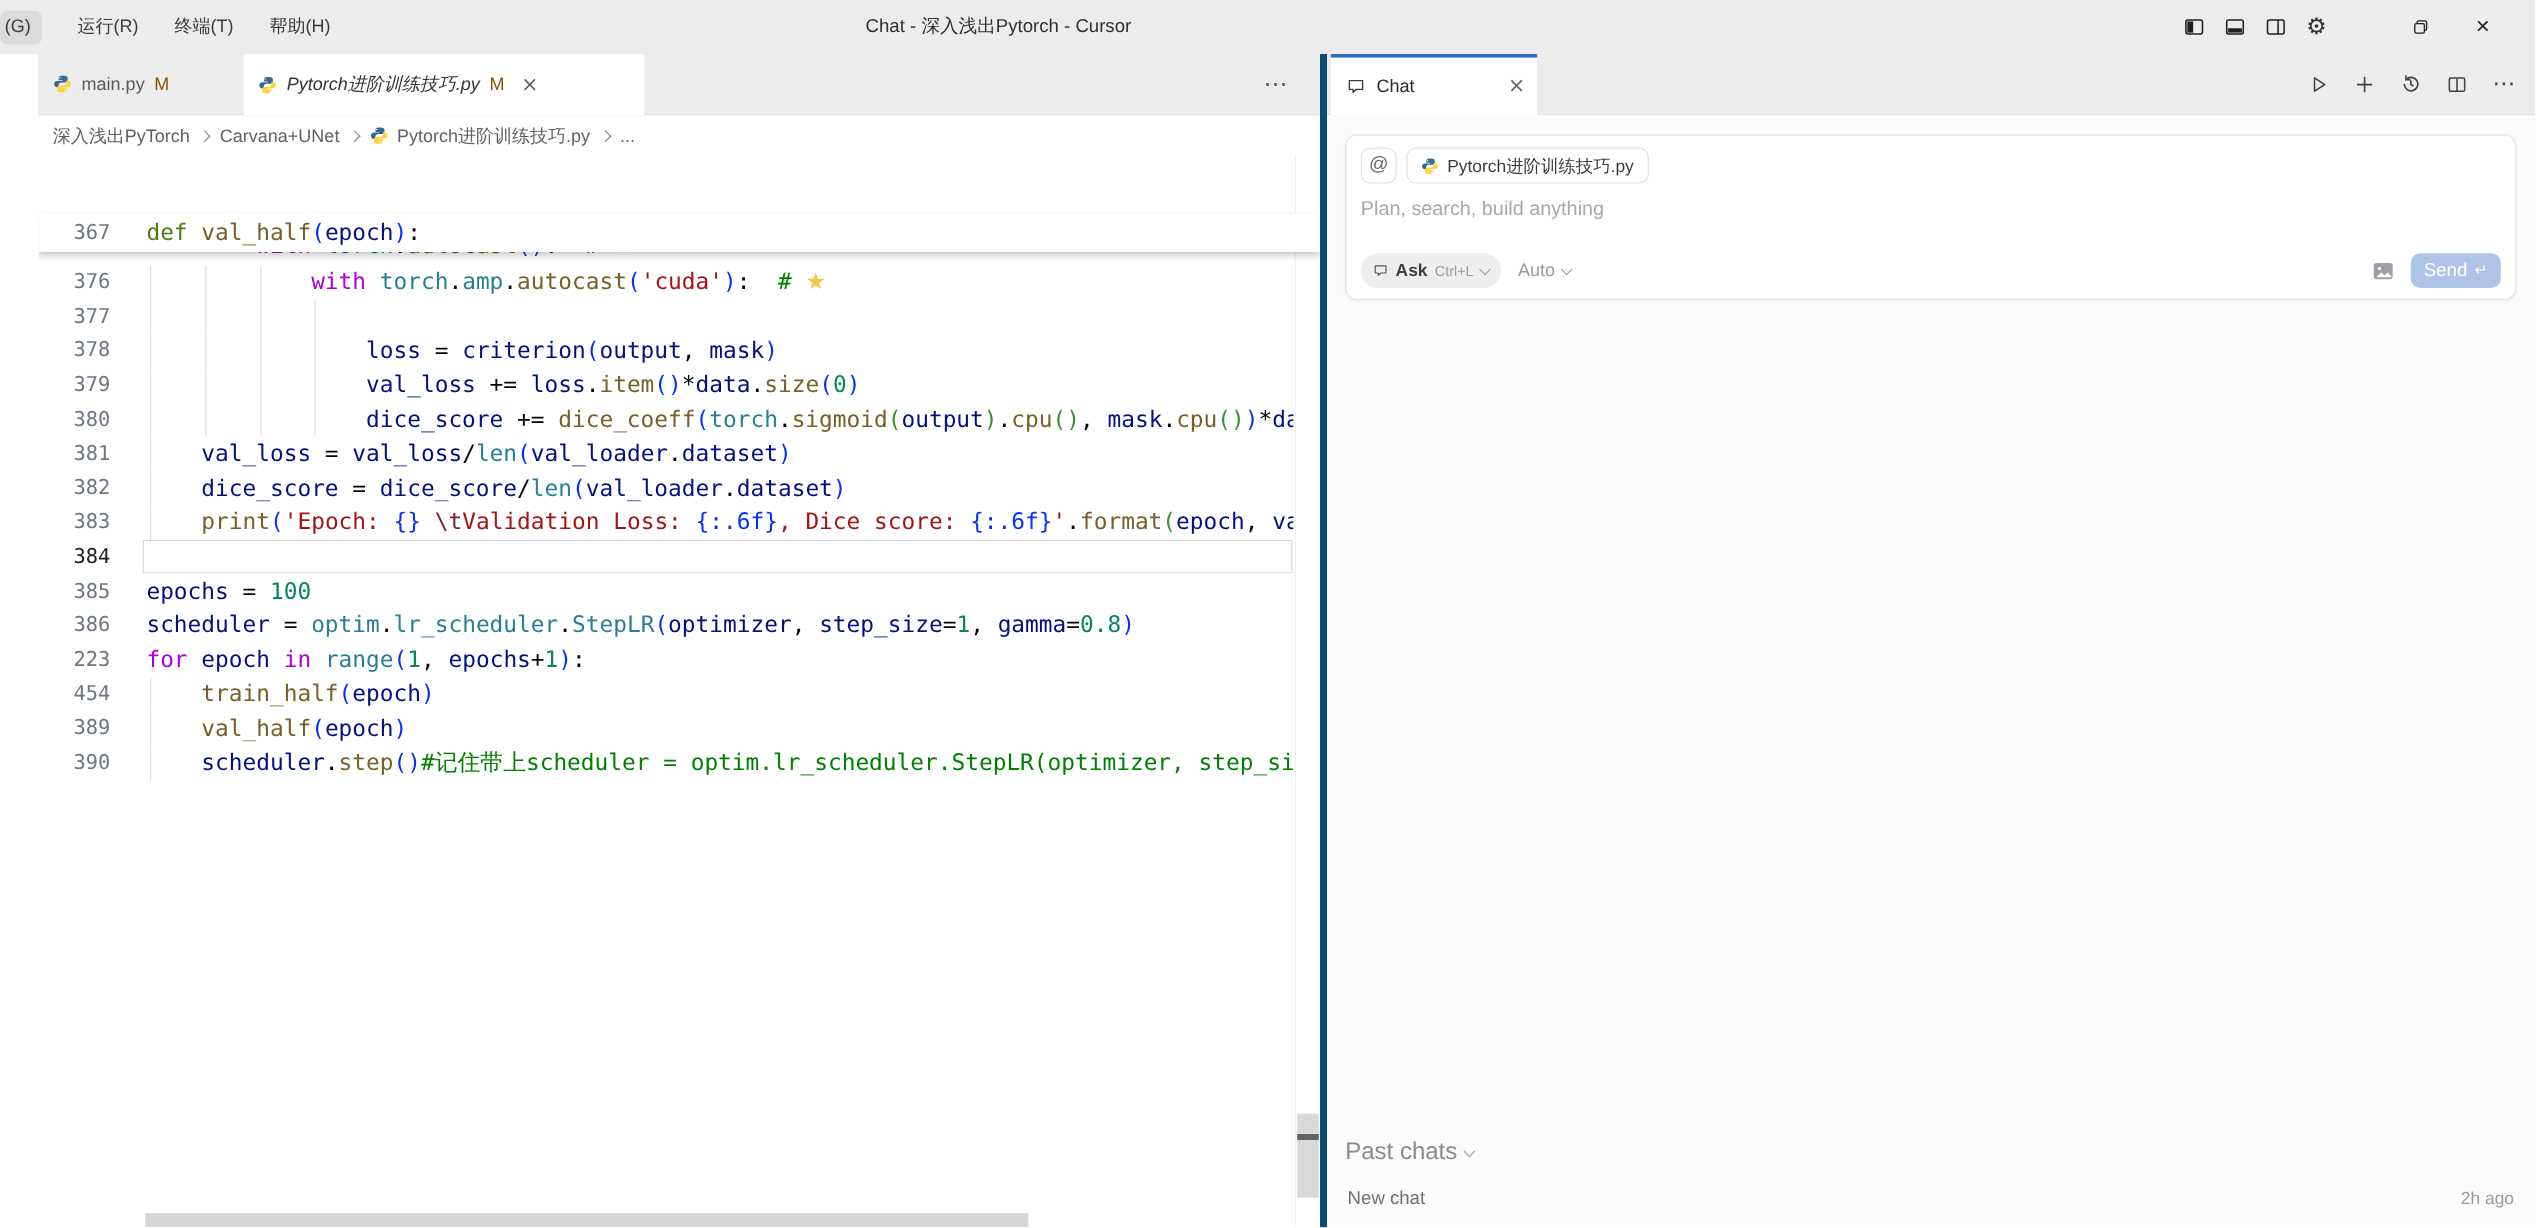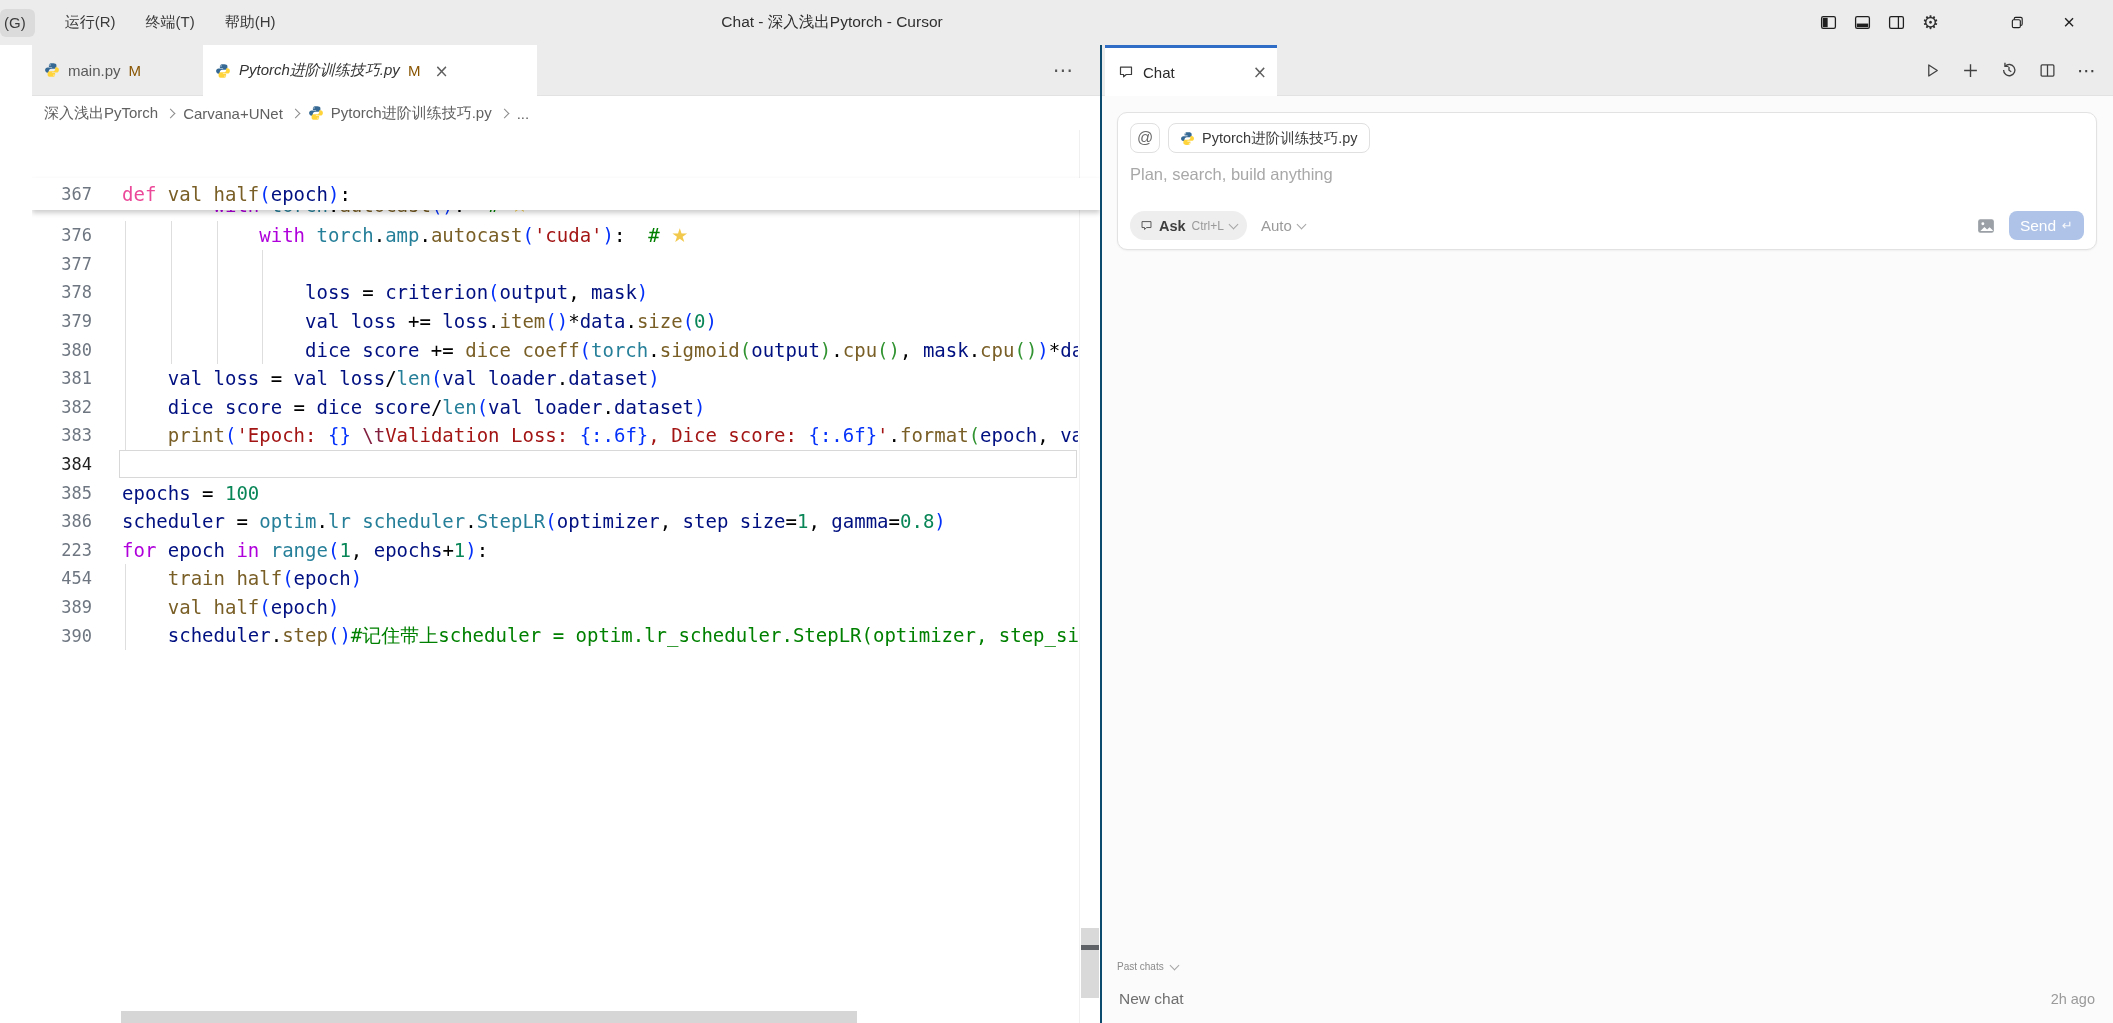--- a/index.html
+++ b/index.html
@@ -53,21 +53,21 @@
   .partial .cl{position:absolute;top:-19px;left:0;}
   .star{font-family:"DejaVu Sans",sans-serif;}
 
   
   .vscroll{position:absolute;left:1047px;top:0;bottom:0;width:20px;border-left:1px solid #f0f0f0;}
   .vthumb{position:absolute;left:1px;right:1px;top:798px;height:70px;background:#d9d9d9;}
   .vmarker{position:absolute;left:1px;right:1px;top:815px;height:5px;background:#5f6368;}
   .hthumb{position:absolute;left:89px;bottom:0;width:736px;height:12px;background:#d6d6d6;}
 
   
-  .chat{flex:1;border-left:2px solid #0c4a6e;display:flex;flex-direction:column;background:#fbfbfb;box-sizing:border-box;}
+  .chat{flex:1;border-left:6px solid #0c4a6e;display:flex;flex-direction:column;background:#fbfbfb;box-sizing:border-box;}
   .chat-tabbar{height:50px;background:#ececec;border-bottom:1px solid #e2e2e2;display:flex;align-items:center;position:relative;flex:0 0 auto;padding-left:3px;}
   .chat-tab{height:51px;margin-bottom:-1px;width:172px;background:#fff;border-top:3px solid #2f6dc6;box-sizing:border-box;
             display:flex;align-items:center;padding:0 10px 0 13px;gap:9px;position:relative;z-index:2;font-size:15px;color:#2b2b2b;}
   .chat-tab .tab-close{margin-left:auto;}
   .chat-actions{position:absolute;right:16px;top:0;height:50px;display:flex;gap:21px;align-items:center;color:#414141;}
   .ca-ellipsis{font-size:19px;letter-spacing:1px;color:#414141;}
 
   .chat-body{flex:1;position:relative;background:#fbfbfb;}
   .input-box{position:absolute;left:15px;right:16px;top:16px;height:138px;background:#fff;border:1px solid #e2e2e2;
              border-radius:10px;box-shadow:0 1px 2px rgba(0,0,0,.05);box-sizing:border-box;padding:10px 12px;}
@@ -82,21 +82,21 @@
   .ask-label{font-weight:bold;font-size:14.5px;color:#3f3f3f;}
   .ask-shortcut{font-size:12px;color:#9a9a9a;}
   .chev{display:inline-block;width:6px;height:6px;border-right:1.4px solid #a5a5a5;border-bottom:1.4px solid #a5a5a5;transform:rotate(45deg);margin-top:-3px;}
   .auto-sel{display:flex;align-items:center;gap:6px;color:#9a9a9a;font-size:15px;}
   .input-bottom .spacer{flex:1;}
   .send-btn{background:#aec3e7;border-radius:8px;height:29px;display:flex;align-items:center;gap:6px;padding:0 11px;color:#fff;
             font-size:15.5px;}
   .ret{font-size:13px;opacity:.9;font-family:"DejaVu Sans",sans-serif;}
 
   .chat-footer{position:absolute;left:15px;right:16px;bottom:13px;}
-  .past-row{display:flex;align-items:center;gap:7px;color:#8a8a8a;font-size:10px;margin-bottom:16px;margin-top:16px;}
+  .past-row{display:flex;align-items:center;gap:7px;color:#8a8a8a;font-size:20px;margin-bottom:16px;margin-top:16px;}
   .newchat-row{display:flex;align-items:center;justify-content:space-between;color:#6f6f6f;font-size:15.5px;padding:2px 2px;}
   .time{color:#9a9a9a;font-size:14.5px;}
 </style>
 </head>
 <body>
 
 <svg width="0" height="0" style="position:absolute">
   <defs>
     <symbol id="py" viewBox="0 0 16 16">
       <path d="M7.9 1.2c-1.7 0-3 .5-3 1.9v1.8h3.2v.6H3.6c-1.4 0-2.5 1-2.5 2.6 0 1.5 1 2.6 2.5 2.6h1.2V9.1c0-1.3 1.1-2.4 2.4-2.4h3.2c1.1 0 2-.9 2-2V3.1c0-1.2-1.4-1.9-3-1.9z" fill="#366994"></path>
@@ -183,21 +183,21 @@
           </svg>
         <span class="bc-item">Pytorch进阶训练技巧.py</span>
         <span class="bc-sep"></span>
         <span class="bc-item">...</span>
       </div>
 
       <div class="code-area">
         <div class="sticky">
           <div class="cl">
             <span class="ln">367</span>
-            <span class="code"><span style="color: #ec4899;">def </span><span style="color: rgb(121, 94, 38);">val_half</span><span style="color: rgb(4, 49, 250);">(</span><span style="color: rgb(0, 16, 128);">epoch</span><span style="color: rgb(4, 49, 250);">)</span><span style="color: rgb(0, 0, 0);">:</span></span>
+            <span class="code"><span style="color: #4d7c0f;">def </span><span style="color: rgb(121, 94, 38);">val_half</span><span style="color: rgb(4, 49, 250);">(</span><span style="color: rgb(0, 16, 128);">epoch</span><span style="color: rgb(4, 49, 250);">)</span><span style="color: rgb(0, 0, 0);">:</span></span>
           </div>
         </div>
         <div class="partial">
           <div class="cl">
             <span class="ln"></span>
             <span class="code"><span style="color: rgb(0, 0, 0);">        </span><span style="color: rgb(175, 0, 219);">with </span><span style="color: rgb(38, 127, 153);">torch</span><span style="color: rgb(0, 0, 0);">.</span><span style="color: rgb(121, 94, 38);">autocast</span><span style="color: rgb(4, 49, 250);">(</span><span style="color: rgb(4, 49, 250);">)</span><span style="color: rgb(0, 0, 0);">:</span><span style="color: rgb(0, 0, 0);">  </span><span style="color: rgb(0, 128, 0);"># </span><span class="star" style="color: rgb(242, 201, 76);">★</span></span>
           </div>
         </div>
         <div>
             <div class="cl">

